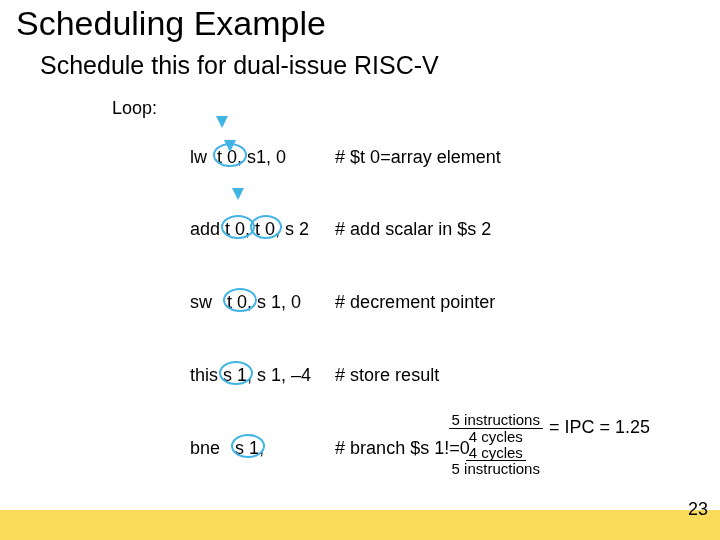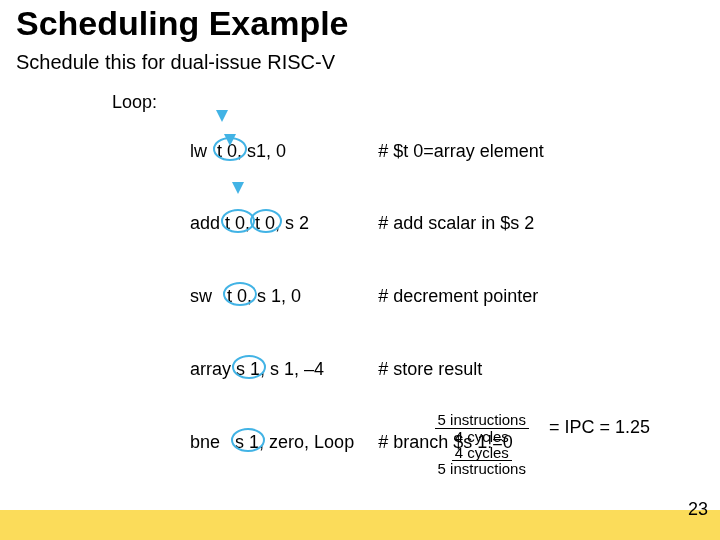--- a/index.html
+++ b/index.html
@@ -1,29 +1,29 @@
 <!DOCTYPE html>
 <html><head>
 <meta charset="utf-8">
 <style>
   * { margin: 0; padding: 0; box-sizing: border-box; }
   body { width: 720px; height: 540px; background: #fff; font-family: Arial, Helvetica, sans-serif; color: #000; position: relative; overflow: hidden; }
   .slide { padding: 4px 16px 0 16px; }
-  .title { font-size: 34px; font-weight: 700; margin-bottom: 8px; }
-  .subtitle { font-size: 20px; margin-bottom: 16px; }
+  .title { font-size: 34px; font-weight: 400; margin-bottom: 8px; }
+  .subtitle { font-size: 25px; margin-left: 24px; margin-bottom: 16px; }
   .code-block { margin-left: 96px; display: flex; gap: 24px; font-size: 18px; line-height: 1.35; margin-bottom: 14px; }
   .code-label { width: 54px; }
   .code-col { position: relative; white-space: pre; }
   .instr-line { display: flex; }
   .instr-text { white-space: pre; }
   .comments-col { white-space: pre; }
   .oval { position: absolute; border: 2px solid #42b3e5; border-radius: 50%; background: transparent; }
   .arrow-svg { position: absolute; overflow: visible; pointer-events: none; }
   .eq-block { position: absolute; right: 70px; top: 412px; font-size: 18px; line-height: 1.55; }
-  .eq-row { display: flex; align-items: center; gap: 20px; }
+  .eq-row { display: flex; align-items: center; gap: 6px; }
   .frac { display: inline-flex; flex-direction: column; align-items: center; font-size: 15px; line-height: 1.05; }
   .frac .num { border-bottom: 1.2px solid #000; padding: 0 3px; }
   .frac .den { padding: 0 3px; }
   .eq-right { font-size: 18px; }
   .page-num { position: absolute; right: 12px; bottom: 20px; font-size: 18px; }
   .footer-bar { position: absolute; left: 0; bottom: 0; width: 100%; height: 30px; background: #fbdc5a; z-index: -1; }
   .reg { position: relative; display: inline-block; }
 </style>
 </head>
 <body>
@@ -31,22 +31,22 @@
 <div class="slide">
   <div class="title">Scheduling Example</div>
   <div class="subtitle">Schedule this for dual-issue RISC-V</div>
 
   <div class="code-block">
     <div class="code-label">Loop:</div>
     <div class="code-col">
       <div class="instr-line"><span class="instr-text">lw</span><span class="instr-text">  </span><span class="reg"><span class="oval" style="left:-4px;top:-2px;width:34px;height:24px;"></span><span>t 0,</span></span><span class="instr-text"> s1, 0</span></div>
       <div class="instr-line"><span class="instr-text">add</span><span class="instr-text"> </span><span class="reg"><span class="oval" style="left:-4px;top:-2px;width:34px;height:24px;"></span><span>t 0,</span></span><span class="reg"><span class="oval" style="left:0px;top:-2px;width:32px;height:24px;"></span><span class="instr-text"> t 0, s 2</span></span></div>
       <div class="instr-line"><span class="instr-text">sw</span><span class="instr-text">   </span><span class="reg"><span class="oval" style="left:-4px;top:-2px;width:34px;height:24px;"></span><span>t 0,</span></span><span class="instr-text"> s 1, 0</span></div>
-      <div class="instr-line"><span class="instr-text">array</span><span class="instr-text"> </span><span class="reg"><span class="oval" style="left:-4px;top:-2px;width:34px;height:24px;"></span><span>s 1,</span></span><span class="instr-text"> s 1, –4</span></div>
-      <div class="instr-line"><span class="instr-text">bne</span><span class="instr-text">   </span><span class="reg"><span class="oval" style="left:-4px;top:-2px;width:34px;height:24px;"></span><span>s 1,</span></span><span class="instr-text"> zero, Loop</span></div>
+      <div class="instr-line"><span class="instr-text">this</span><span class="instr-text"> </span><span class="reg"><span class="oval" style="left:-4px;top:-2px;width:34px;height:24px;"></span><span>s 1,</span></span><span class="instr-text"> s 1, –4</span></div>
+      <div class="instr-line"><span class="instr-text">bne</span><span class="instr-text">   </span><span class="reg"><span class="oval" style="left:-4px;top:-2px;width:34px;height:24px;"></span><span>s 1,</span></span></div>
 
       <svg class="arrow-svg" style="left:0;top:0;width:200px;height:130px;">
         <defs>
             <marker id="ah" markerWidth="7" markerHeight="7" refX="5" refY="3" orient="auto">
               <path d="M0,0 L6,3 L0,6 Z" fill="#42b3e5"></path>
             </marker>
           </defs>
         <line x1="32" y1="20" x2="32" y2="30" stroke="#42b3e5" stroke-width="2" marker-end="url(#ah)"></line>
         <line x1="40" y1="44" x2="40" y2="54" stroke="#42b3e5" stroke-width="2" marker-end="url(#ah)"></line>
         <line x1="48" y1="92" x2="48" y2="102" stroke="#42b3e5" stroke-width="2" marker-end="url(#ah)"></line>

